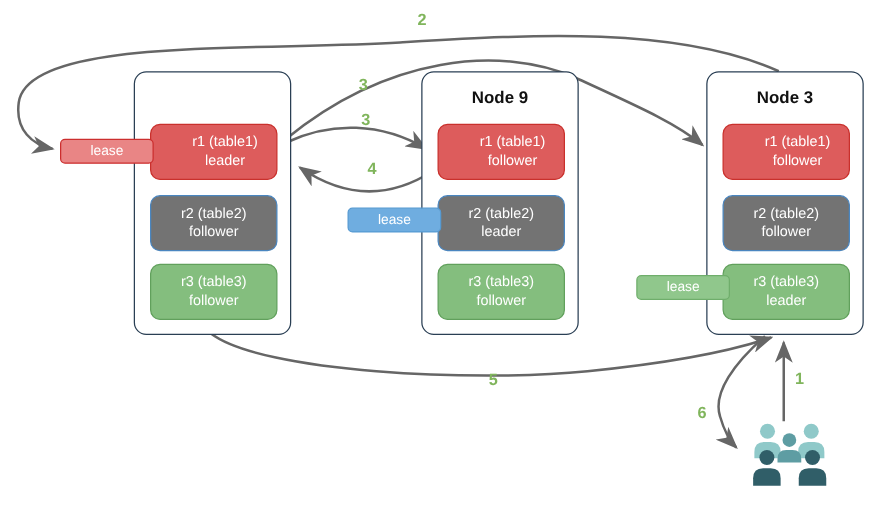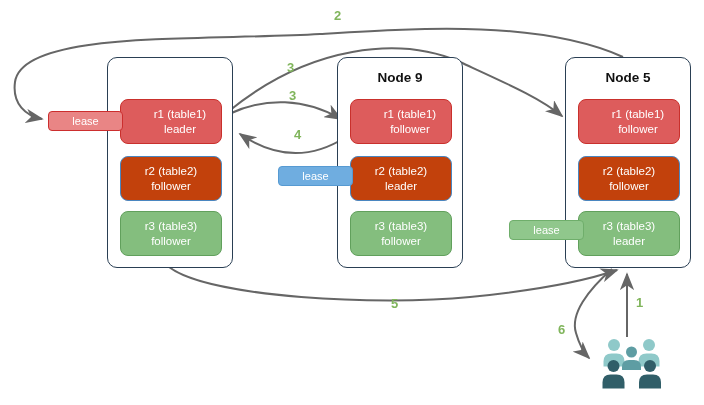--- a/index.html
+++ b/index.html
@@ -19,21 +19,21 @@
   .replica{
     position:absolute;left:12px;width:102px;height:45px;border-radius:8px;
     box-sizing:border-box;display:flex;flex-direction:column;align-items:center;
     justify-content:center;color:#ffffff;font-size:11.5px;line-height:1.3;
     text-align:center;border:1.5px solid transparent;
   }
   .replica.r1{top:41px;padding-left:18px;}
   .replica.r2{top:98px;}
   .replica.r3{top:153px;}
   .replica.red{background:#dd5c5c;border-color:#c9302c;}
-  .replica.blue{background:#c2410c;border-color:#4a86c0;justify-content:center;}
+  .replica.blue{background:#737373;border-color:#4a86c0;justify-content:center;}
   .replica.green{background:#84be7e;border-color:#61a05c;}
   .lease{
     position:absolute;width:75px;height:20px;border-radius:4px;box-sizing:border-box;
     display:flex;align-items:center;justify-content:center;color:#ffffff;
     font-size:11px;border:1.5px solid transparent;
   }
   .lease.red{left:48px;top:111px;background:#e98585;border-color:#cc2e2e;}
   .lease.blue{left:278px;top:166px;background:#6fade0;border-color:#569ad2;}
   .lease.green{left:509px;top:220px;background:#90c78c;border-color:#6fae6b;}
   .step{
@@ -105,21 +105,21 @@
       <span>r2 (table2)</span>
       <span>leader</span>
     </div>
     <div class="replica r3 green">
       <span>r3 (table3)</span>
       <span>follower</span>
     </div>
   </div>
 
   <div class="node" style="left:565px;top:57px;">
-    <div class="node-title">Node 5</div>
+    <div class="node-title">Node 3</div>
     <div class="replica r1 red">
       <span>r1 (table1)</span>
       <span>follower</span>
     </div>
     <div class="replica r2 blue">
       <span>r2 (table2)</span>
       <span>follower</span>
     </div>
     <div class="replica r3 green">
       <span>r3 (table3)</span>

